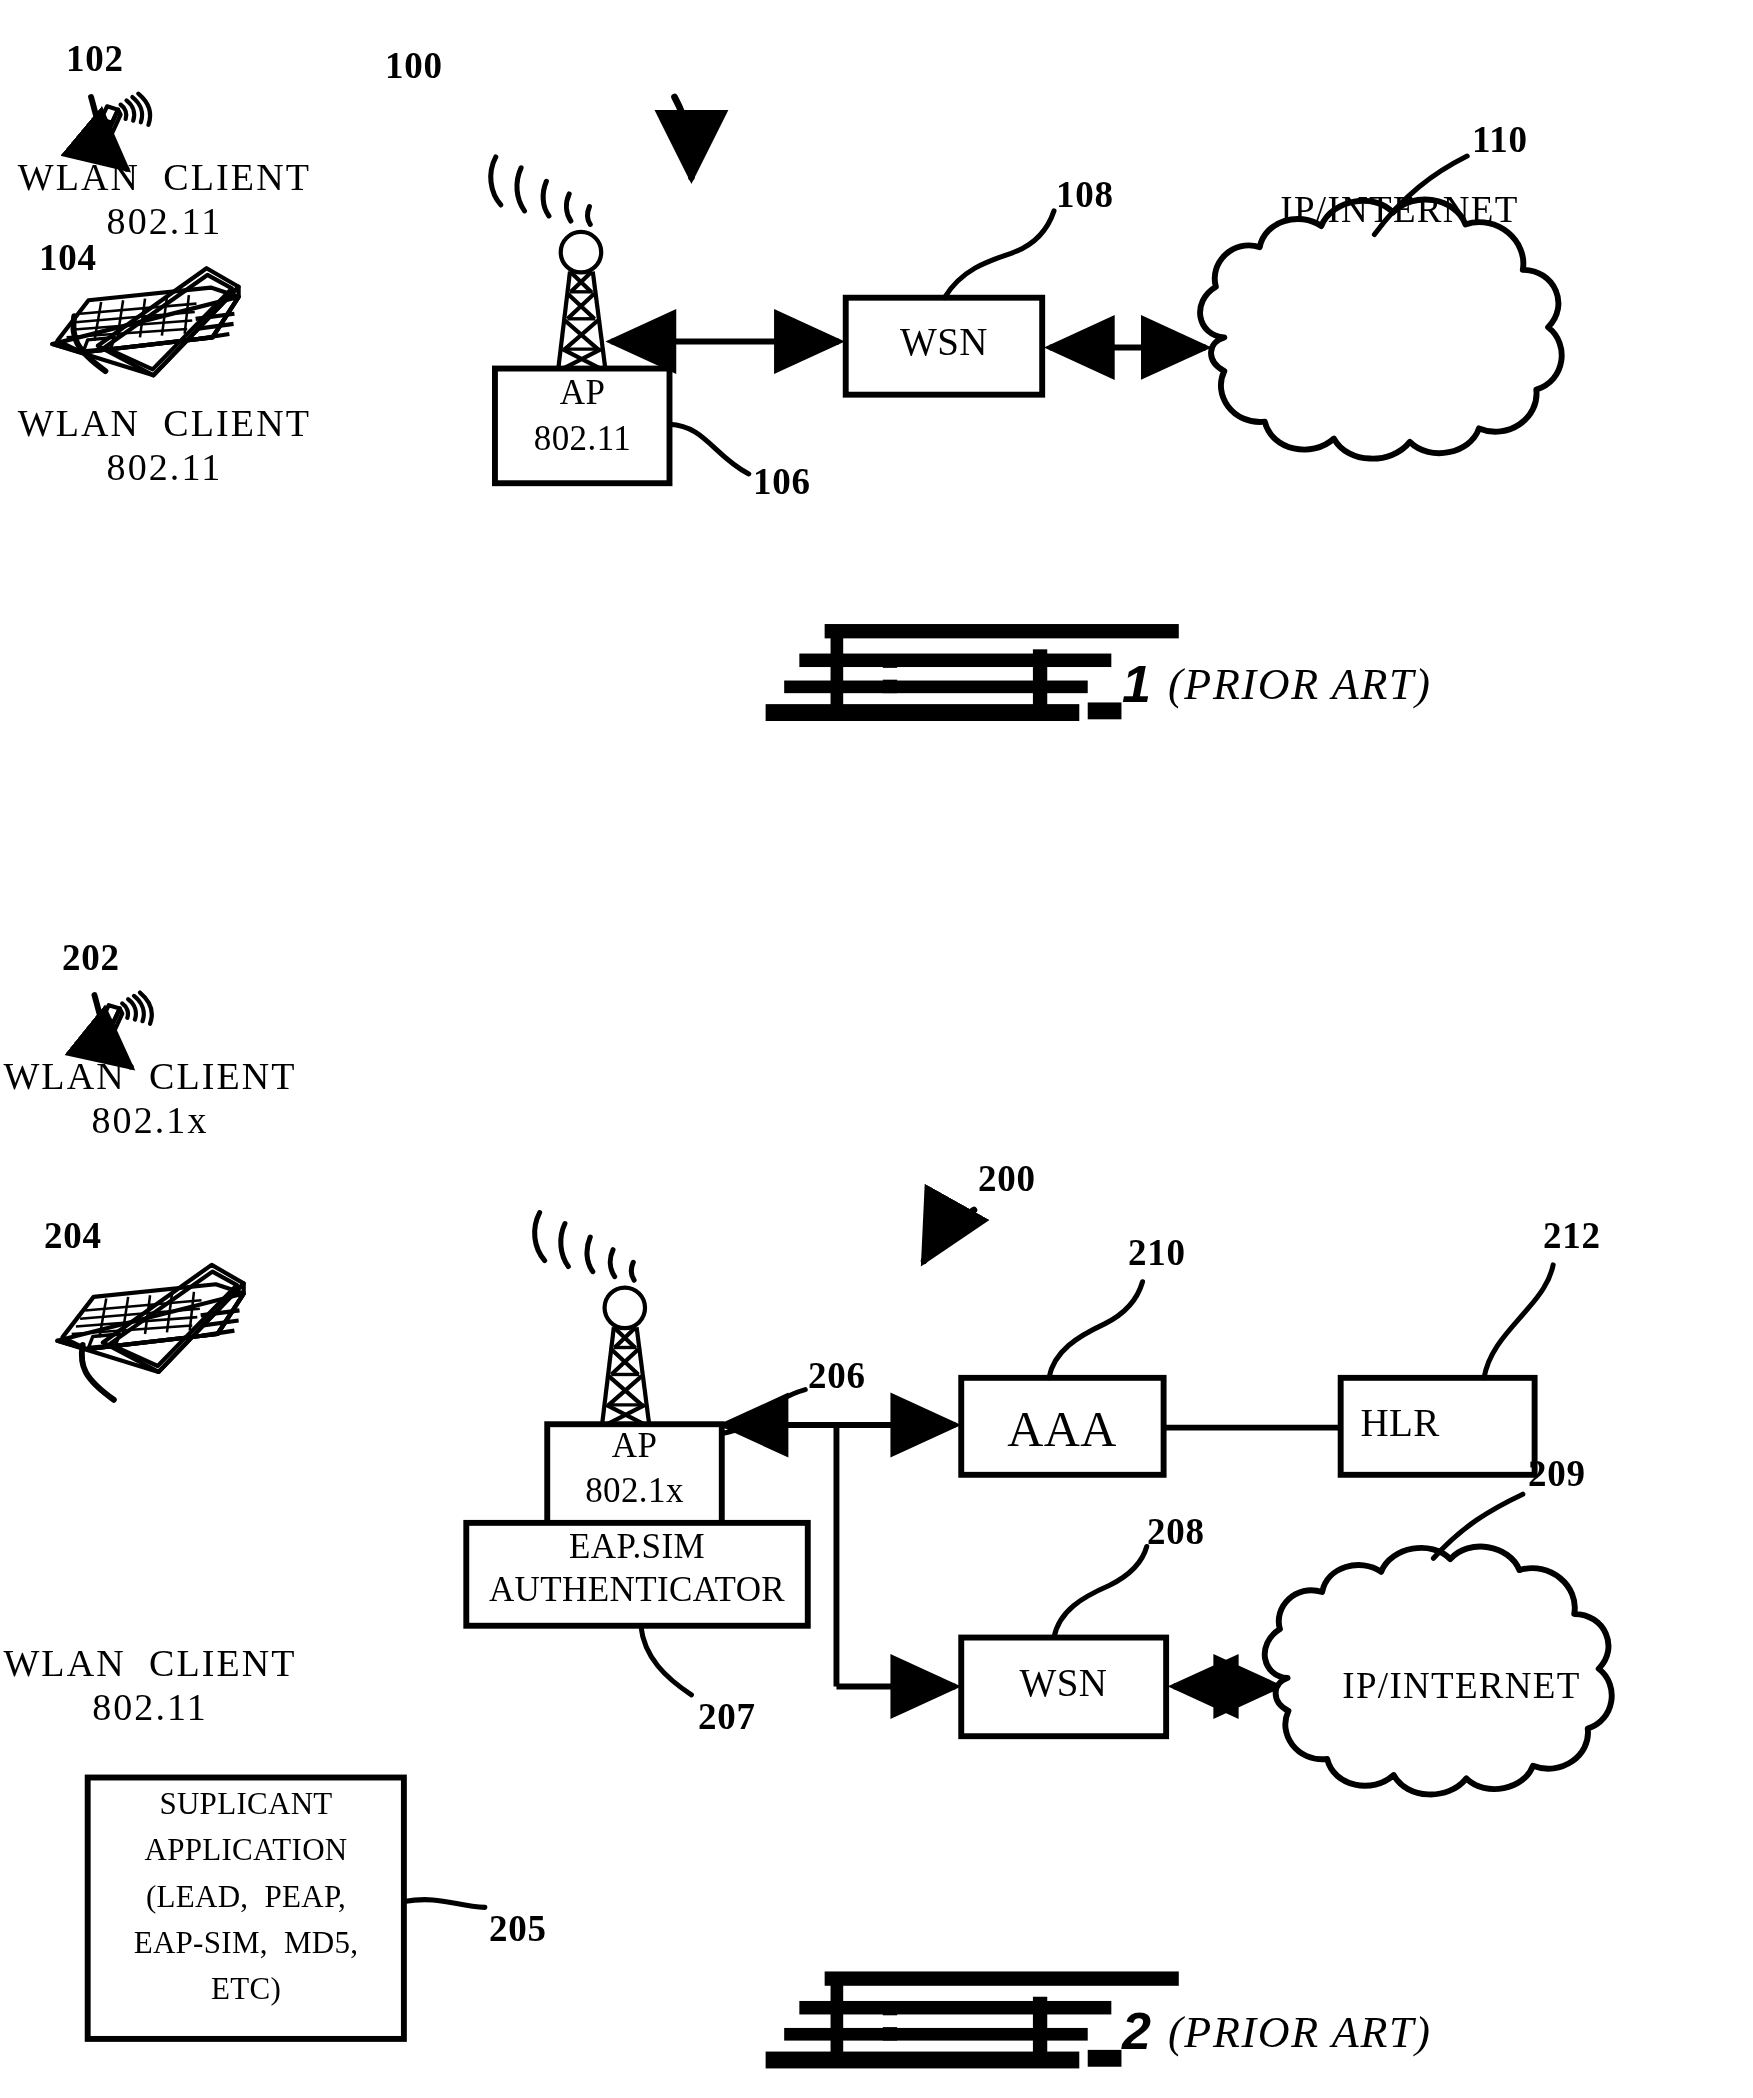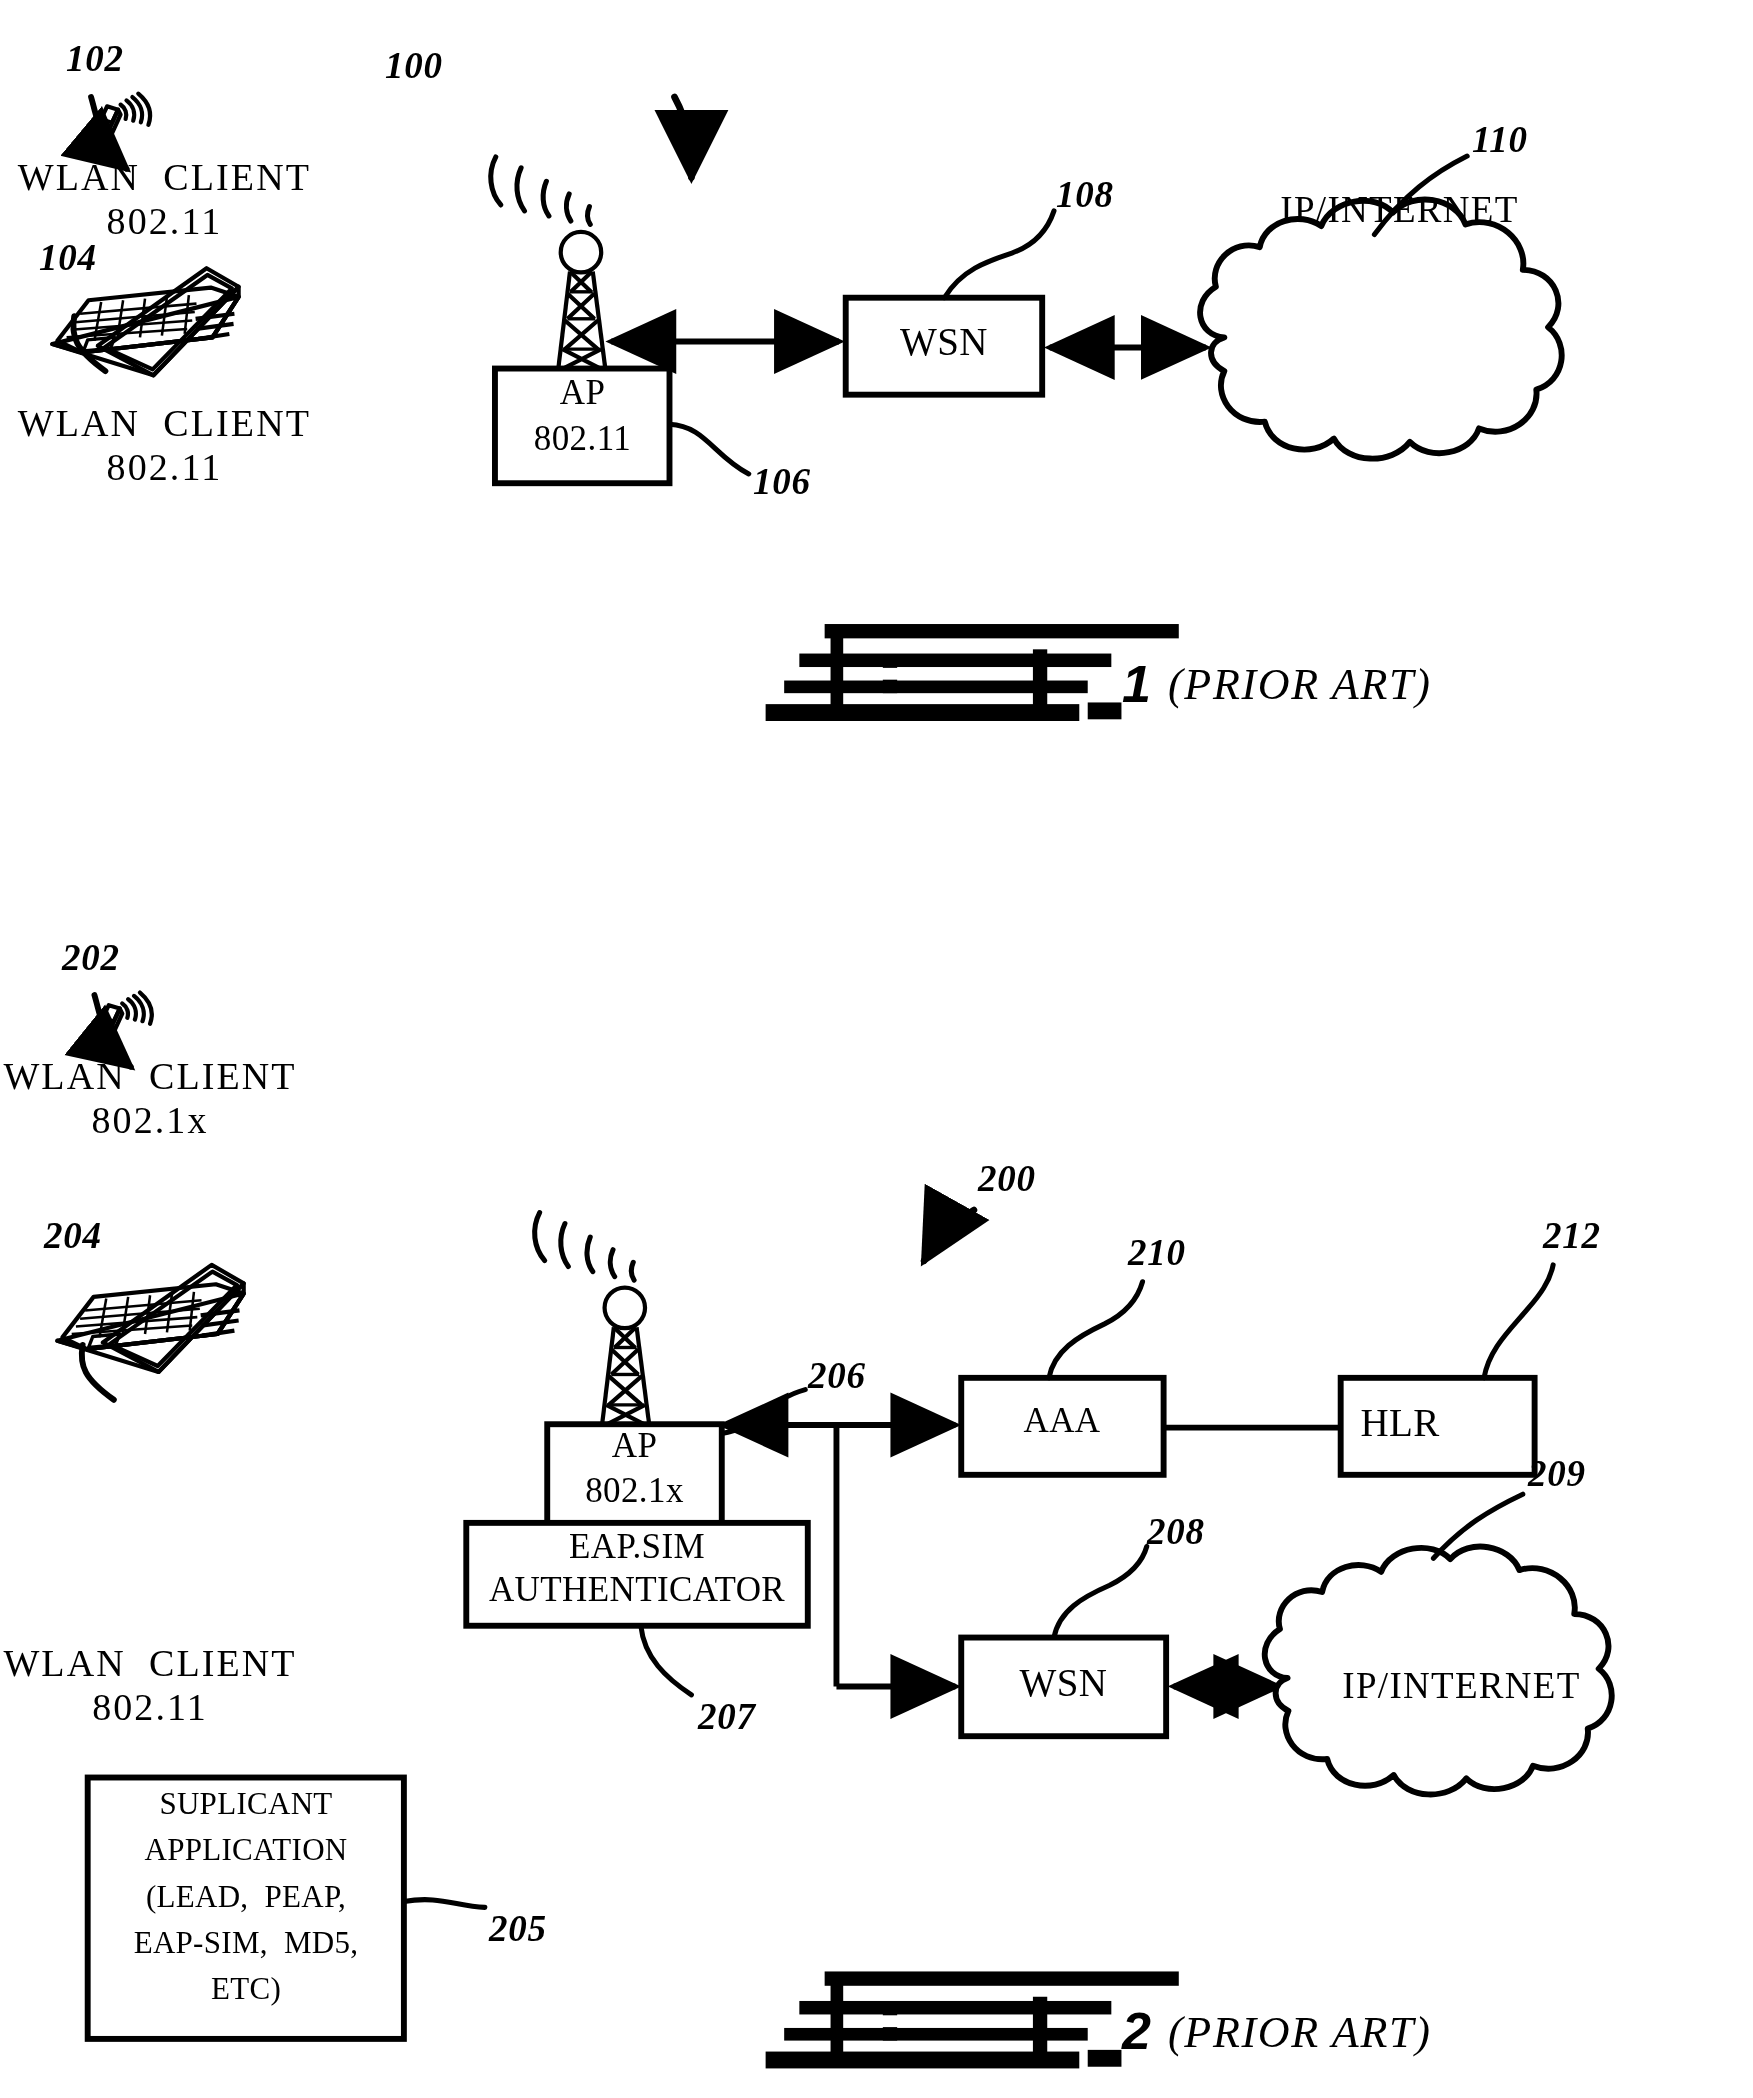--- a/index.html
+++ b/index.html
@@ -32,21 +32,20 @@
     position: absolute;
     font-family: "Liberation Serif", serif;
     white-space: pre;
     line-height: 1.08;
     text-align: center;
     color: #000;
   }
   .ref {
     position: absolute;
     font-family: "Liberation Serif", serif;
-    font-style: italic;
     font-weight: bold;
     font-size: 37px;
     letter-spacing: 0.8px;
     color: #000;
     white-space: pre;
   }
   .client-label {
     font-size: 38px;
     letter-spacing: 2.1px;
     width: 354px;
@@ -451,21 +450,21 @@
   <div class="lbl box-label" style="left:547px; top:1427px; width:175px;">AP</div>
   <div class="lbl box-label" style="left:547px; top:1472px; width:175px;">802.1x</div>
 
   <div class="ref" style="left:808px; top:1354px;">206</div>
 
   <div class="lbl box-label" style="left:466px; top:1528px; width:342px; font-size:35px;">EAP.SIM</div>
   <div class="lbl box-label" style="left:466px; top:1571px; width:342px; font-size:35px;">AUTHENTICATOR</div>
 
   <div class="ref" style="left:698px; top:1695px;">207</div>
 
-  <div class="lbl box-label" style="left:961px; top:1402px; width:202px; font-size:35px;">AAA</div>
+  <div class="lbl box-label" style="left:961px; top:1402px; width:202px; font-size:50px;">AAA</div>
 
   <div class="ref" style="left:1128px; top:1231px;">210</div>
 
   <div class="lbl box-label" style="left:1303px; top:1402px; width:194px; font-size:39px;">HLR</div>
 
   <div class="ref" style="left:1543px; top:1214px;">212</div>
 
   <div class="lbl box-label" style="left:961px; top:1662px; width:205px; font-size:39px;">WSN</div>
 
   <div class="ref" style="left:1147px; top:1510px;">208</div>

